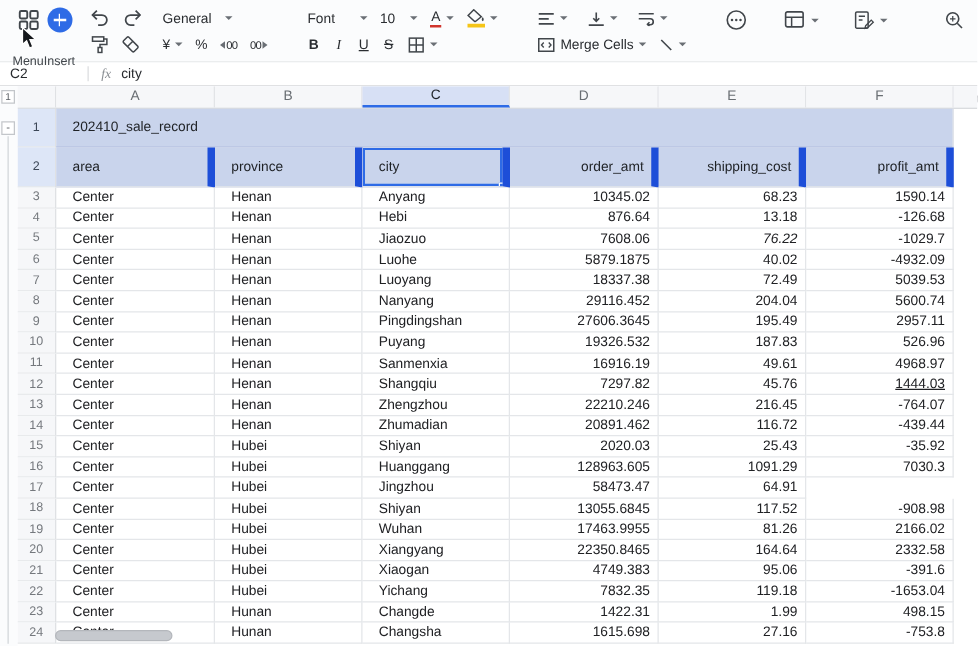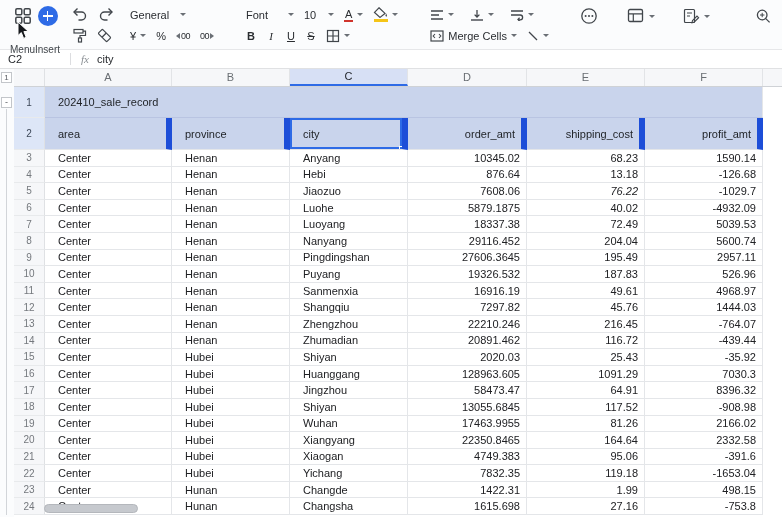--- a/index.html
+++ b/index.html
@@ -430,21 +430,21 @@
             <div class="cell r" style="width: 118px;">49.61</div>
             <div class="cell r" style="width: 118px;">4968.97</div>
           </div>
           <div class="grid-row data">
             <div class="gutter">12</div>
             <div class="cell l" style="width: 127px;">Center</div>
             <div class="cell l" style="width: 118px;">Henan</div>
             <div class="cell l" style="width: 118px;">Shangqiu</div>
             <div class="cell r" style="width: 119px;">7297.82</div>
             <div class="cell r" style="width: 118px;">45.76</div>
-            <div class="cell r" style="width: 118px;">1444.03</div>
+            <div class="cell r" style="width: 118px; text-decoration: underline;">1444.03</div>
           </div>
           <div class="grid-row data">
             <div class="gutter">13</div>
             <div class="cell l" style="width: 127px;">Center</div>
             <div class="cell l" style="width: 118px;">Henan</div>
             <div class="cell l" style="width: 118px;">Zhengzhou</div>
             <div class="cell r" style="width: 119px;">22210.246</div>
             <div class="cell r" style="width: 118px;">216.45</div>
             <div class="cell r" style="width: 118px;">-764.07</div>
           </div>
@@ -475,21 +475,20 @@
             <div class="cell r" style="width: 118px;">1091.29</div>
             <div class="cell r" style="width: 118px;">7030.3</div>
           </div>
           <div class="grid-row data">
             <div class="gutter">17</div>
             <div class="cell l" style="width: 127px;">Center</div>
             <div class="cell l" style="width: 118px;">Hubei</div>
             <div class="cell l" style="width: 118px;">Jingzhou</div>
             <div class="cell r" style="width: 119px;">58473.47</div>
             <div class="cell r" style="width: 118px;">64.91</div>
-            <div class="cell r" style="width: 118px;">8396.32</div>
           </div>
           <div class="grid-row data">
             <div class="gutter">18</div>
             <div class="cell l" style="width: 127px;">Center</div>
             <div class="cell l" style="width: 118px;">Hubei</div>
             <div class="cell l" style="width: 118px;">Shiyan</div>
             <div class="cell r" style="width: 119px;">13055.6845</div>
             <div class="cell r" style="width: 118px;">117.52</div>
             <div class="cell r" style="width: 118px;">-908.98</div>
           </div>

